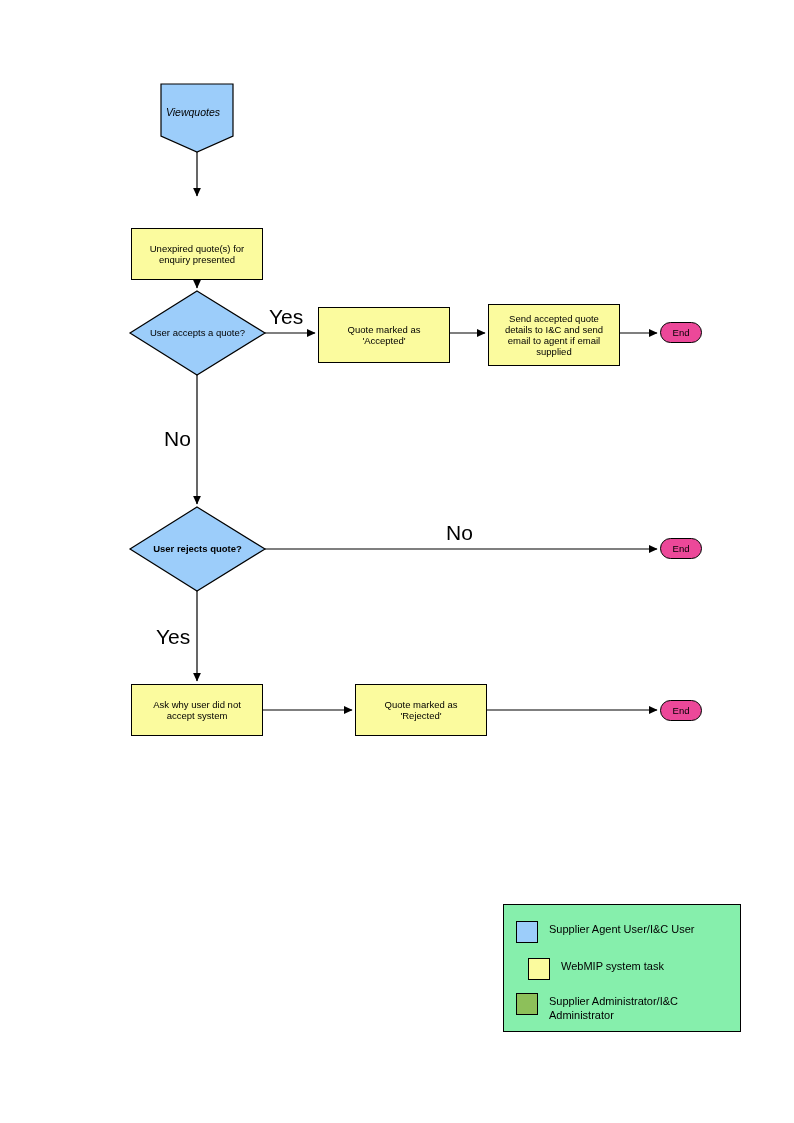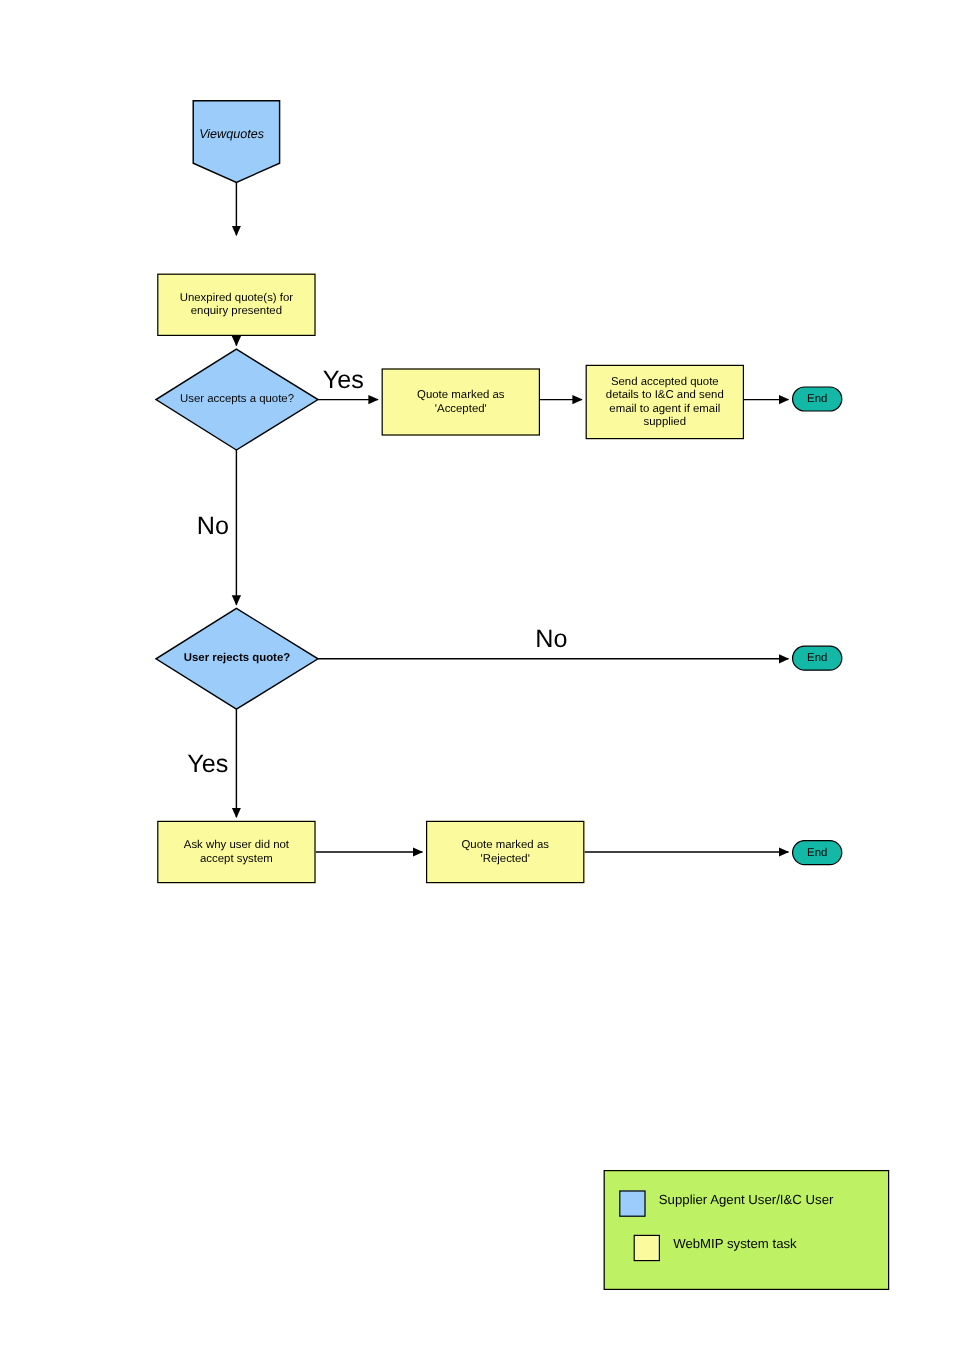--- a/index.html
+++ b/index.html
@@ -56,44 +56,44 @@
     justify-content: center;
     text-align: center;
     font-size: 9.5px;
     color: #000;
     line-height: 1.18;
     pointer-events: none;
   }
 
   
   .shape-end {
-    background: #14b8a6;
+    background: #ec4899;
     border: 1px solid #000000;
     border-radius: 11px;
     font-size: 9.5px;
   }
 
   
   .edge-label {
     position: absolute;
     color: #000000;
     font-size: 21px;
     line-height: 1;
     white-space: nowrap;
   }
 
   
   #legend {
     position: absolute;
     left: 503px;
-    top: 975px;
+    top: 904px;
     width: 238px;
-    height: 100px;
-    border: 1px solid #000000;
-    background: #bef264;
+    height: 128px;
+    border: 1px solid #000000;
+    background: #86efac;
     box-sizing: border-box;
   }
   .legend-row {
     position: absolute;
     left: 12px;
     display: flex;
     align-items: flex-start;
   }
   .legend-swatch {
     width: 22px;
@@ -214,14 +214,19 @@
   <div class="legend-row" style="top:16px;">
     <span class="legend-swatch" style="background:#9CCDFA;"></span>
     <span class="legend-text">Supplier Agent User/I&amp;C User</span>
   </div>
 
   <div class="legend-row" style="top:53px;margin-left:12px;">
     <span class="legend-swatch" style="background:#FBFB9E;"></span>
     <span class="legend-text">WebMIP system task</span>
   </div>
 
+  <div class="legend-row" style="top:88px;">
+    <span class="legend-swatch" style="background:#8DC05A;"></span>
+    <span class="legend-text">Supplier Administrator/I&amp;C
+Administrator</span>
+  </div>
 
 </div>
 
 </body></html>

